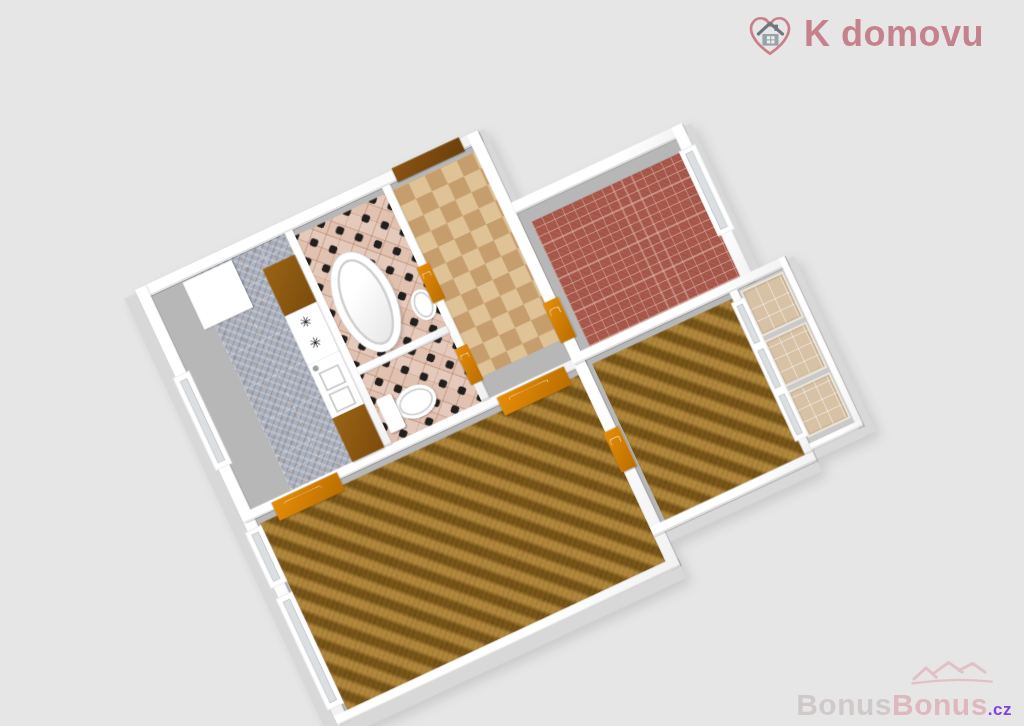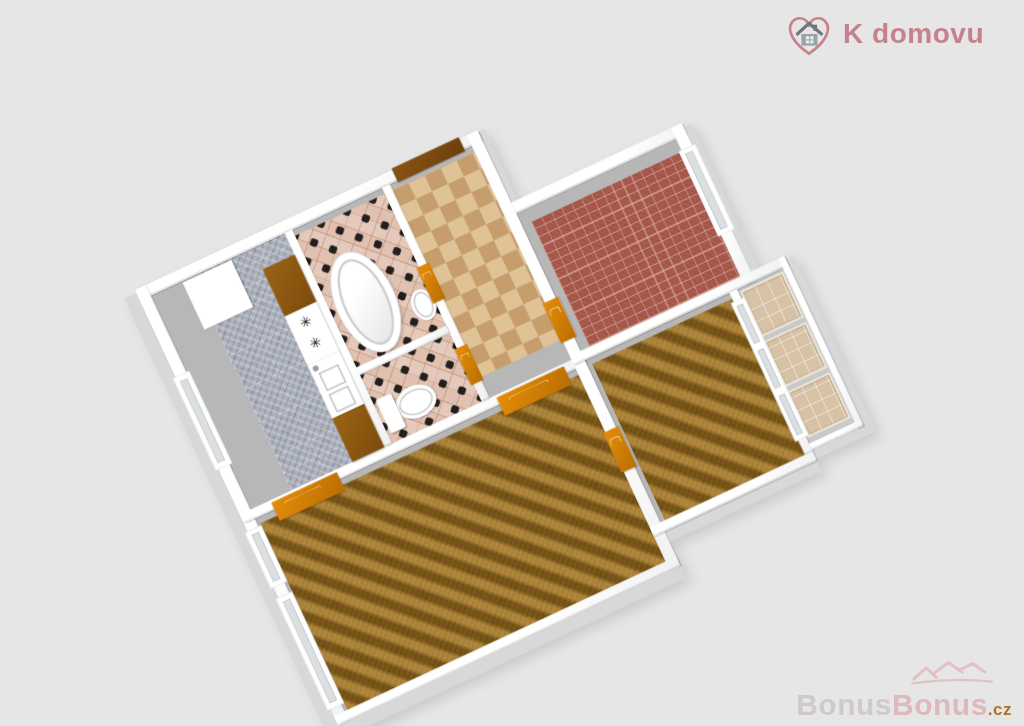--- a/index.html
+++ b/index.html
@@ -1,27 +1,27 @@
 <!DOCTYPE html>
 <html><head>
 <meta charset="utf-8">
 <style>
   html,body { margin:0; padding:0; background:#e6e6e6; font-family:"Liberation Sans", sans-serif; }
   #stage { position:relative; width:1024px; height:726px; background:#e6e6e6; overflow:hidden; }
 
   
   #logo { position:absolute; top:10px; right:40px; display:flex; align-items:center; gap:9px; }
-  #logo-text { font-size:28px; font-weight:bold; letter-spacing:0.5px; color:#c5818c; }
+  #logo-text { font-size:36px; font-weight:bold; letter-spacing:0.5px; color:#c5818c; }
 
   
   #watermark { position:absolute; right:12px; bottom:6px; text-align:right; opacity:0.85; }
   #watermark .wm-line { font-size:30px; font-weight:bold; line-height:1; letter-spacing:0.5px; }
   .wm-real  { color:#cdc5c5; }
   .wm-bonus { color:#dcb0b5; }
-  .wm-tld   { color:#a16207; font-size:17px; }
+  .wm-tld   { color:#6d28d9; font-size:17px; }
 
   
   #plan { position:absolute; left:135px; top:290px; width:730px; height:600px;
           transform:rotate(-25deg) scale(0.84); transform-origin:0 0;
           filter:drop-shadow(4px 8px 7px rgba(0,0,0,0.12)); }
   .abs { position:absolute; }
   .wall { background:linear-gradient(135deg,#ffffff 60%,#f1f1f1);
           box-shadow:inset 0 -2px 0 rgba(0,0,0,0.10), inset -1px 0 0 rgba(0,0,0,0.05), 1px 1px 1px rgba(0,0,0,0.15); z-index:5; }
   .ext  { background:#d8d8d8; z-index:0; }
   .base { background:#b7b7b7; z-index:1; }

